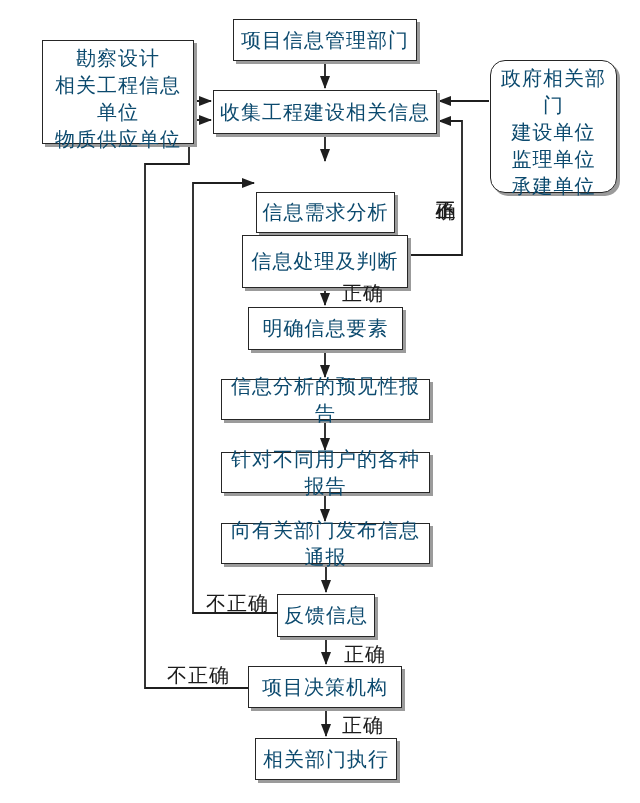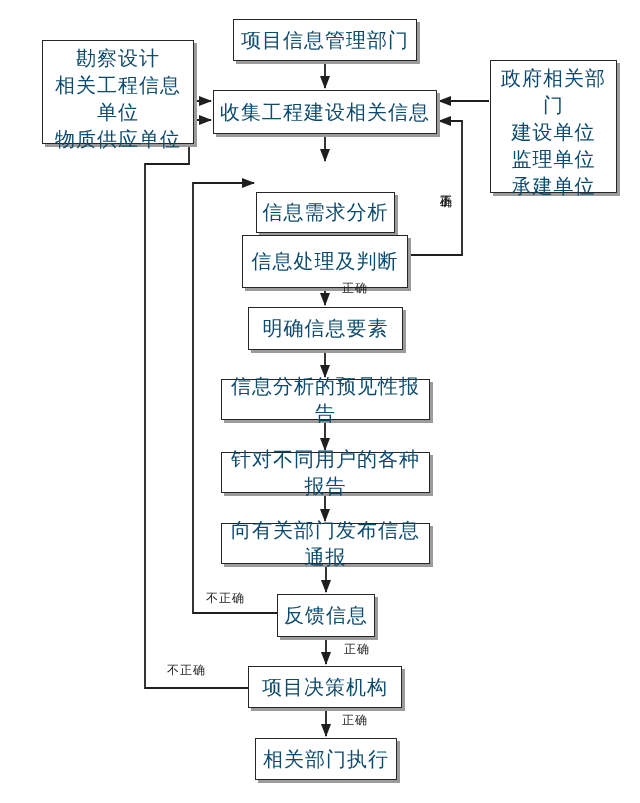--- a/index.html
+++ b/index.html
@@ -23,21 +23,21 @@
     z-index: 2;
   }
   .node.multi {
     flex-direction: column;
     justify-content: space-evenly;
     align-items: center;
     padding: 4px 2px;
   }
   .edge-label {
     position: absolute;
-    font-size: 12px;
+    font-size: 20px;
     letter-spacing: 1px;
     color: #1c1c1c;
     z-index: 3;
     white-space: nowrap;
   }
   .edge-label.vertical {
     writing-mode: vertical-rl;
     text-orientation: upright;
     letter-spacing: 0;
     line-height: 20px;
@@ -76,21 +76,21 @@
   <div class="node" style="left:233px; top:19px; width:184px; height:42px;">
     <span>项目信息管理部门</span>
   </div>
 
   <div class="node multi" style="left:22px; top:40px; width:152px; height:104px;margin-left:20px;">
     <span>勘察设计</span>
     <span>相关工程信息单位</span>
     <span>物质供应单位</span>
   </div>
 
-  <div class="node multi" style="left:490px; top:60px; width:127px; height:133px;">
+  <div class="node multi" style="left:490px; top:60px; width:127px; height:133px;border-radius:15px;">
     <span>政府相关部门</span>
     <span>建设单位</span>
     <span>监理单位</span>
     <span>承建单位</span>
   </div>
 
   <div class="node" style="left:213px; top:90px; width:224px; height:44px;">
     <span>收集工程建设相关信息</span>
   </div>
 

